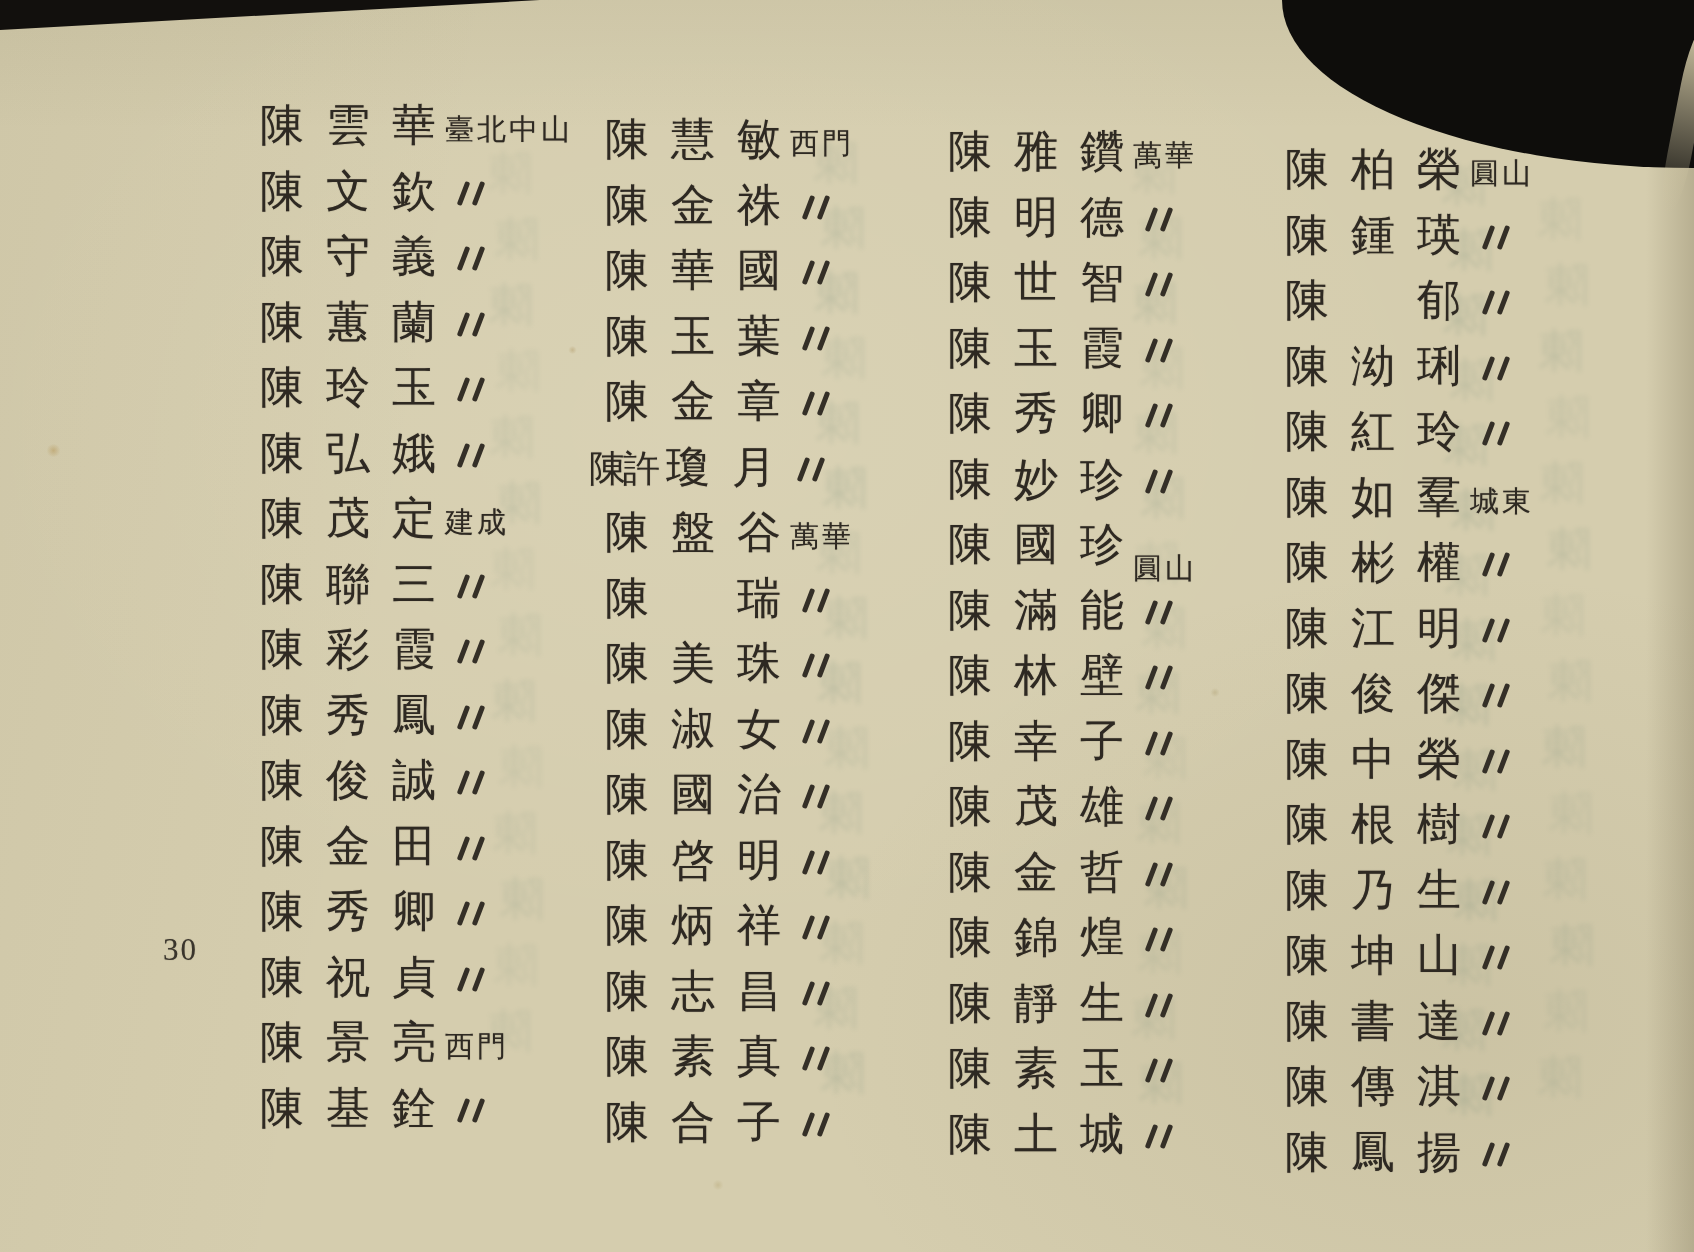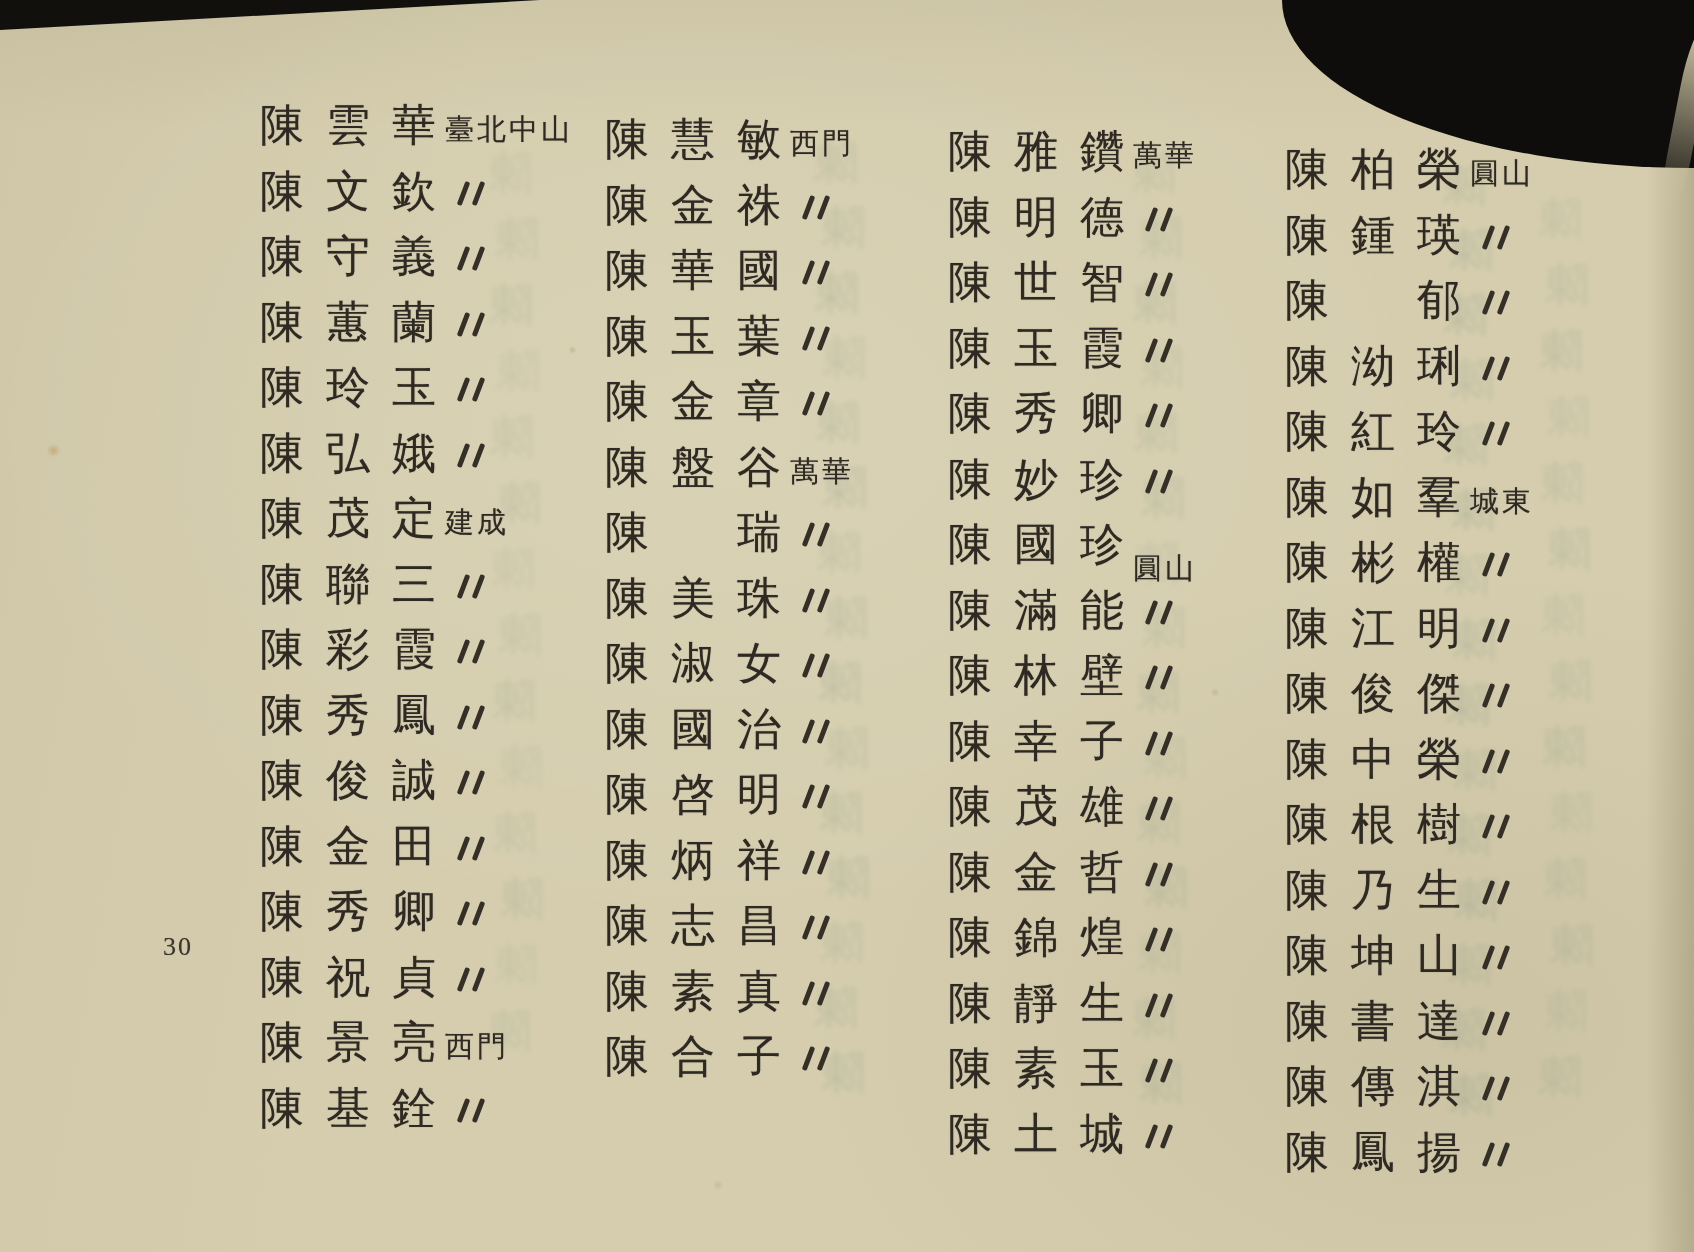--- a/index.html
+++ b/index.html
@@ -45,21 +45,21 @@
   
   .ghost-layer{position:absolute;inset:0;pointer-events:none;}
   .ghost{
     position:absolute;font-size:46px;line-height:1;
     color:#64806f;filter:blur(2.4px);
     transform:scaleX(-1);
   }
   
   .page-number{
     position:absolute;left:163px;top:932px;
-    font-size:26px;letter-spacing:2px;color:#3a352c;
+    font-size:31px;letter-spacing:2px;color:#3a352c;
     text-shadow:0 0 1px rgba(58,53,44,0.4);
   }
   .corner-tl{
     position:absolute;left:0;top:0;width:540px;height:30px;
     background:#12100d;
     clip-path:polygon(0 0,540px 0,0 30px);
   }
   .corner-tr{
     position:absolute;right:0;top:0;width:412px;height:168px;
     background:#0e0d0b;
@@ -335,20 +335,29 @@
       <div class="row">
         <span class="surname cell">陳</span>
         <span class="given cell">金</span>
         <span class="given cell">章</span>
         <span class="loc"><span class="ditto" aria-label="〃">
             <i></i>
             <i></i>
           </span></span>
       </div>
       <div class="row">
+        <span class="surname cell wide">陳許</span>
+        <span class="given cell">瓊</span>
+        <span class="given cell">月</span>
+        <span class="loc"><span class="ditto" aria-label="〃">
+            <i></i>
+            <i></i>
+          </span></span>
+      </div>
+      <div class="row">
         <span class="surname cell">陳</span>
         <span class="given cell">盤</span>
         <span class="given cell">谷</span>
         <span class="loc"><span class="district">萬華</span></span>
       </div>
       <div class="row">
         <span class="surname cell">陳</span>
         <span class="given cell"></span>
         <span class="given cell">瑞</span>
         <span class="loc"><span class="ditto" aria-label="〃">

